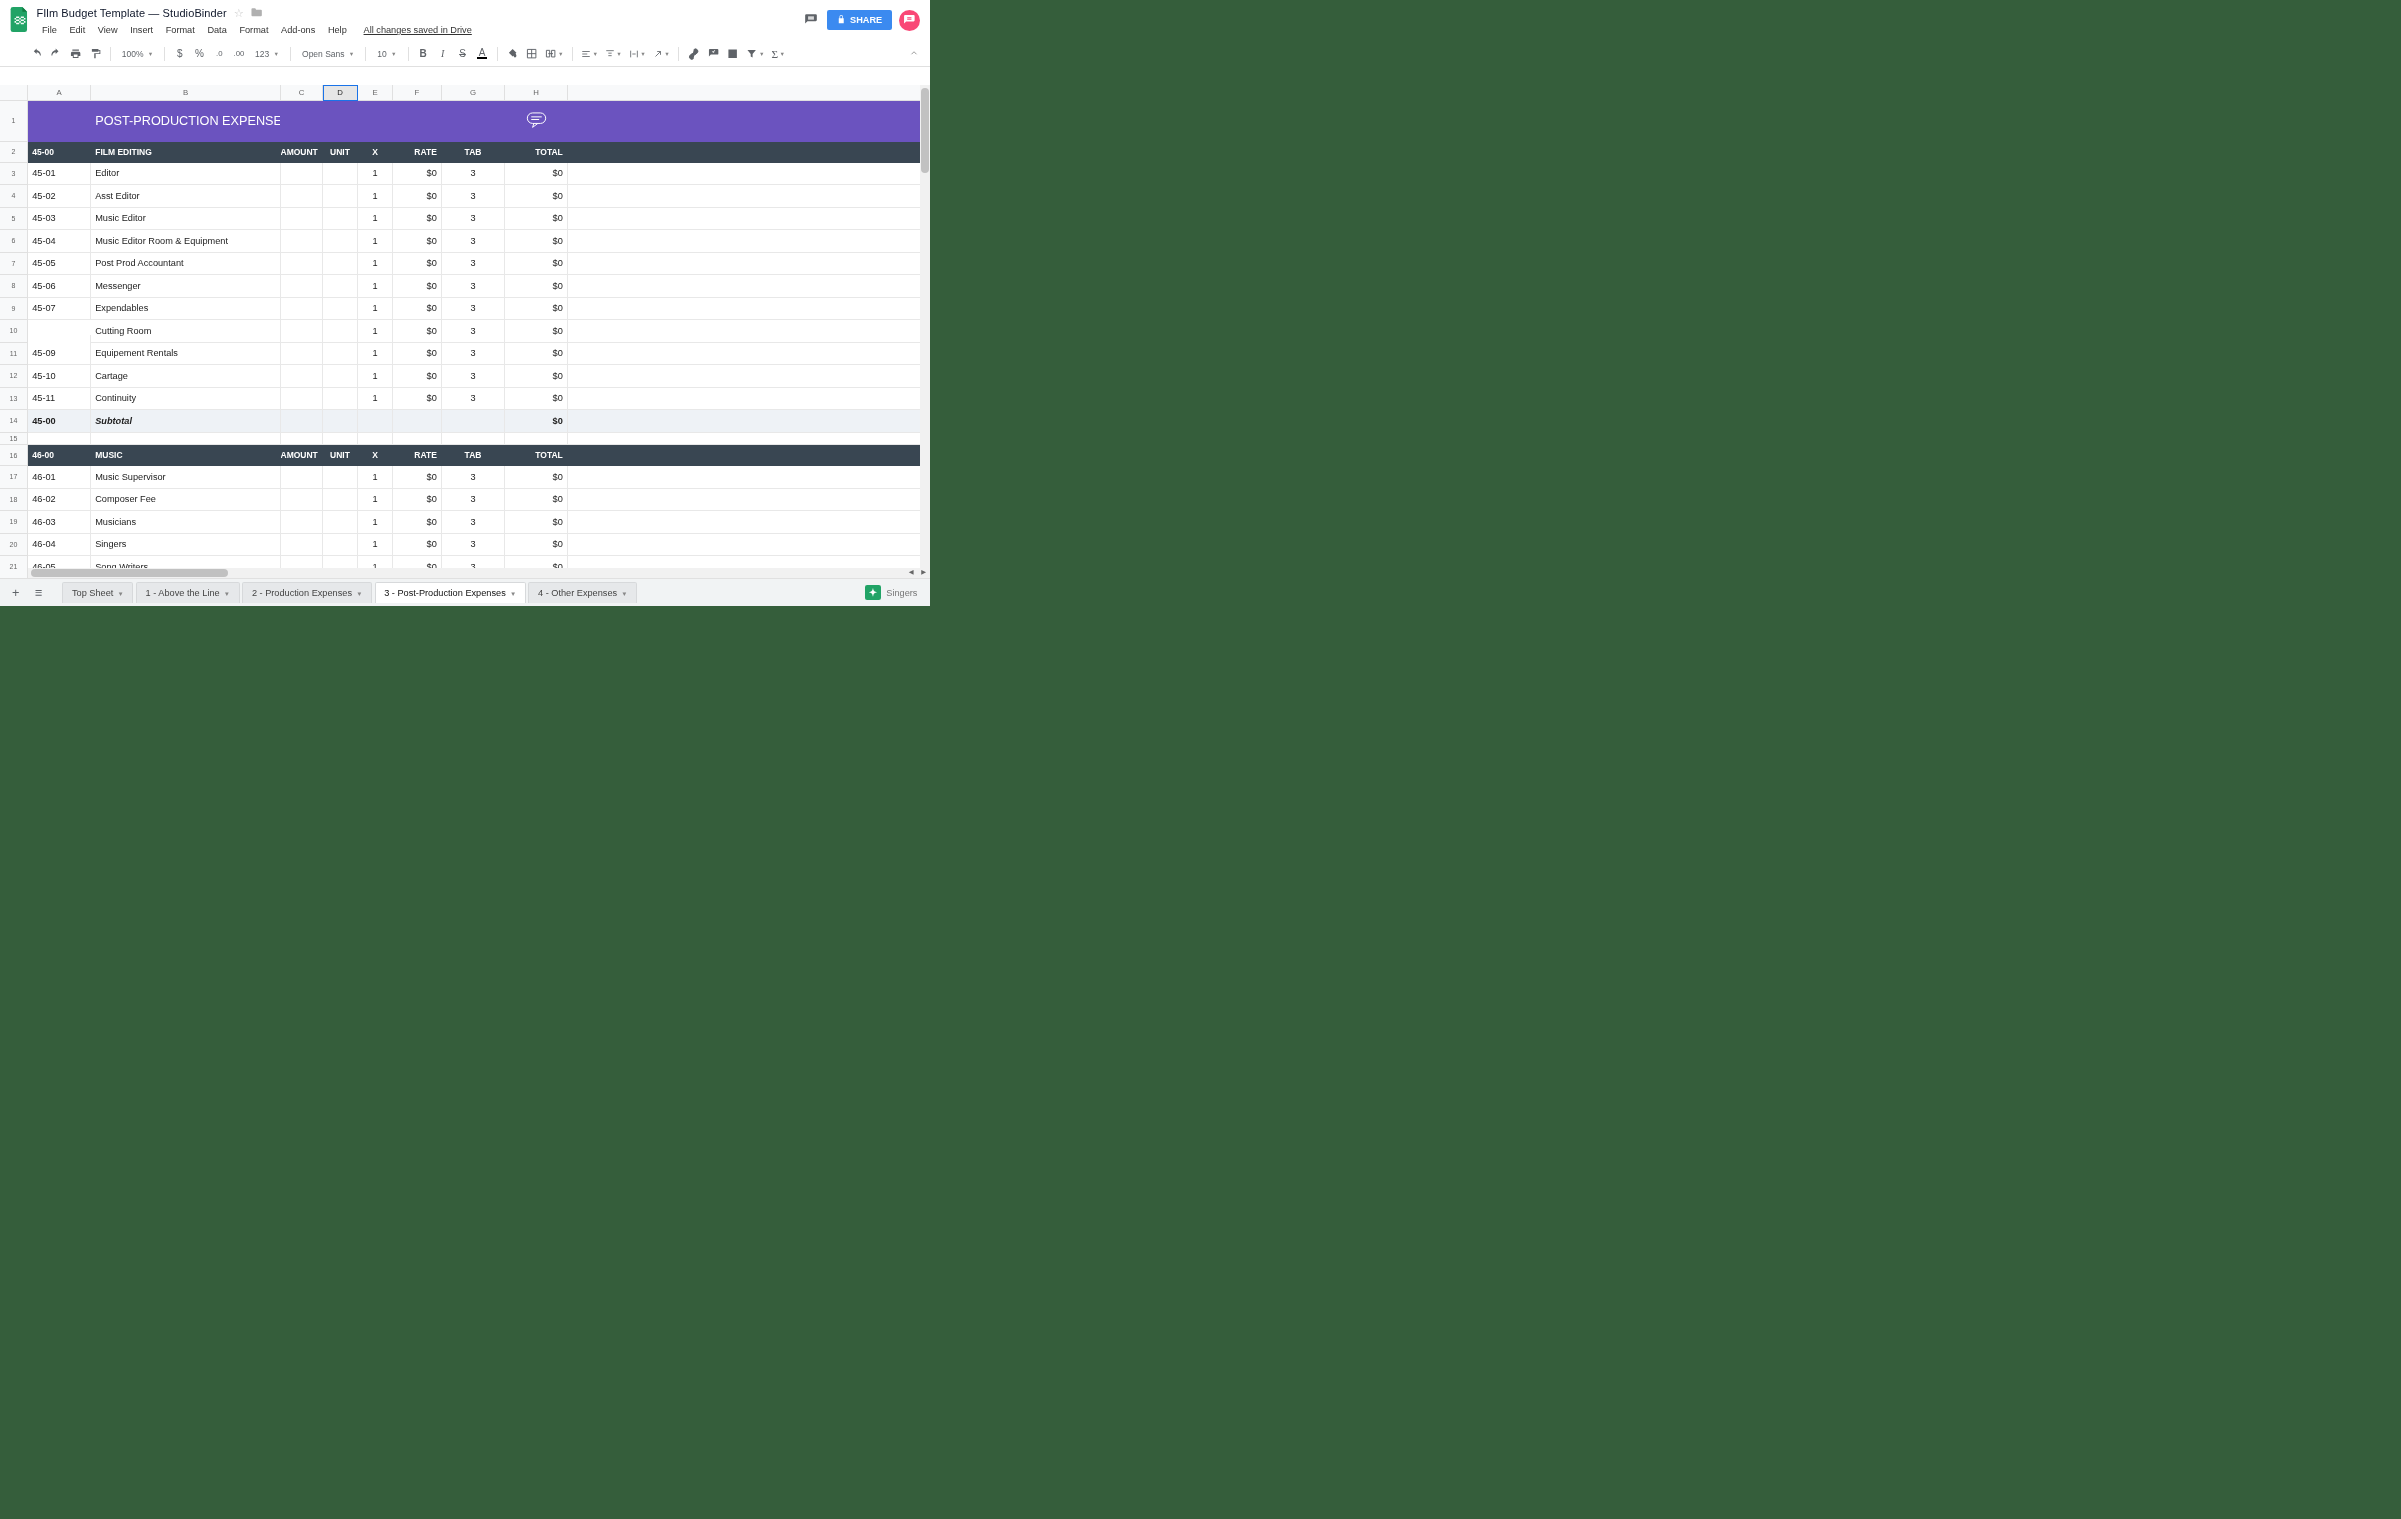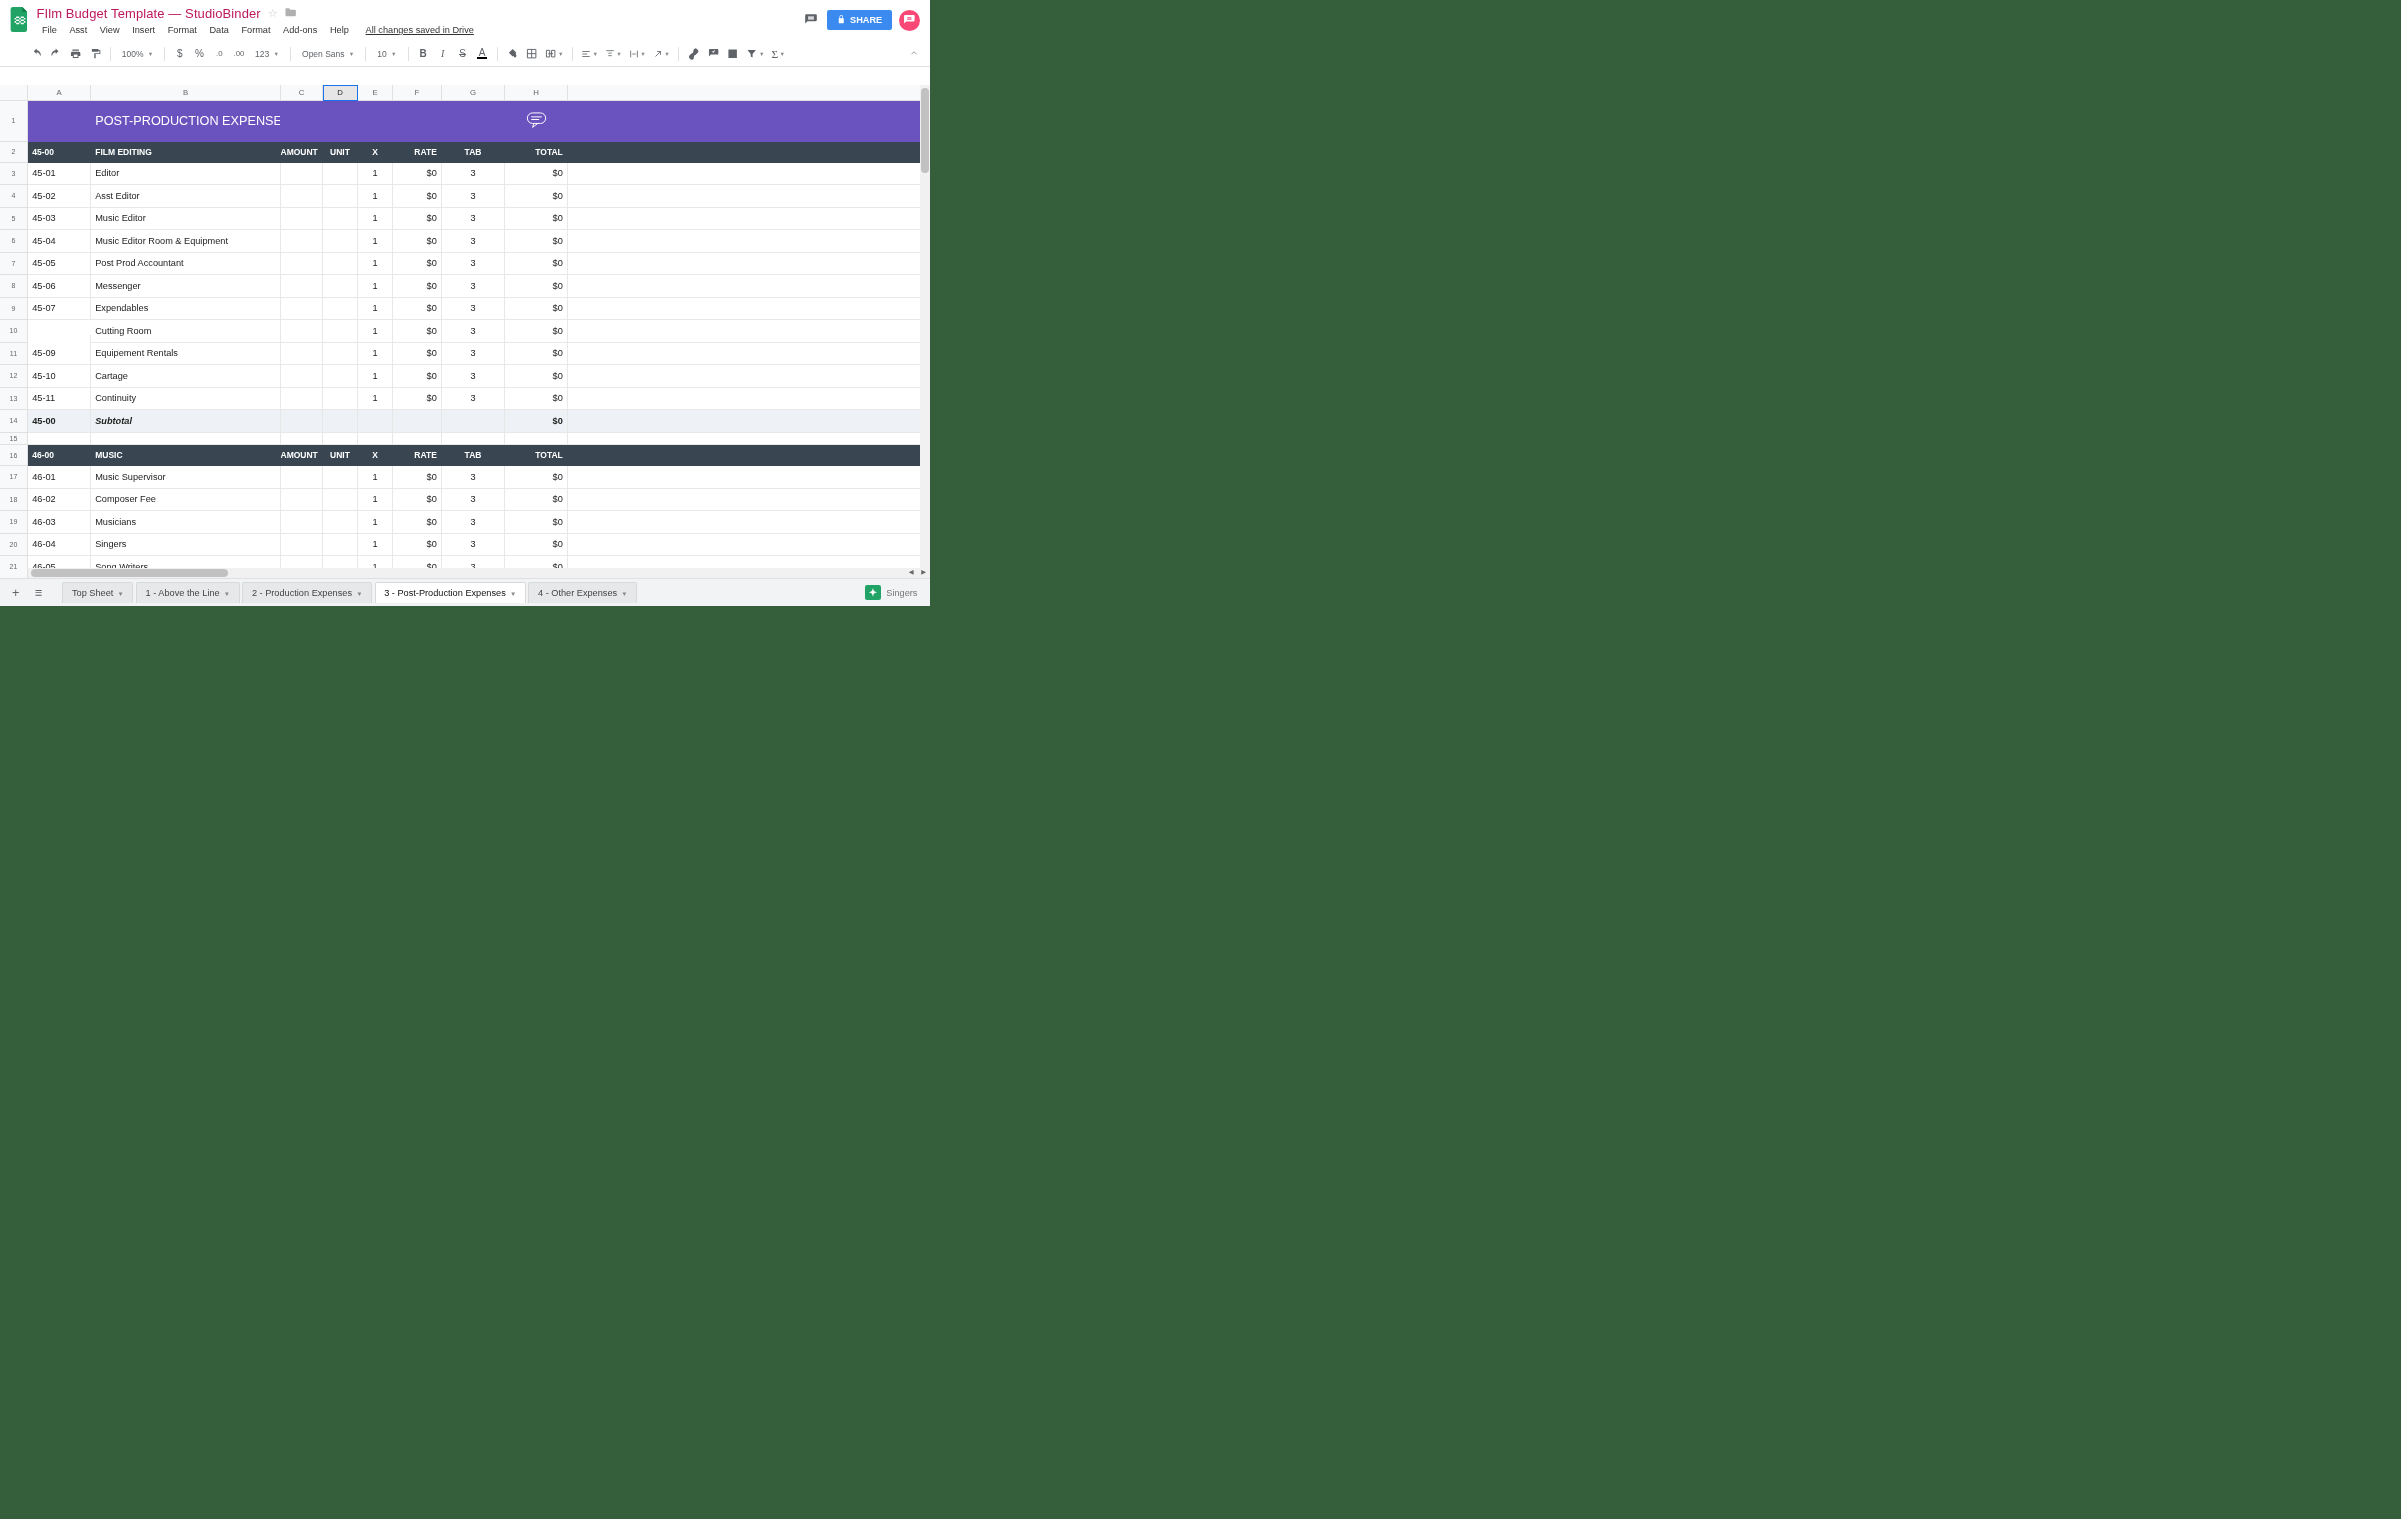--- a/index.html
+++ b/index.html
@@ -26,21 +26,21 @@
   height: 42px;
 }
 .docs-icon {
   width: 28px; height: 28px;
   display: flex; align-items: center; justify-content: center;
   margin-right: 2.8px;
 }
 .docs-icon svg { width: 20px; height: 25px; }
 .titlebar { flex: 1; }
 .doc-title-row { display: flex; align-items: center; gap: 7px; height: 15.5px; }
-.doc-title { font-size: 13px; color: #be185d; letter-spacing: 0.1px; }
+.doc-title { font-size: 11px; color: #0f172a; letter-spacing: 0.1px; }
 .star-icon, .folder-icon { color: #c7c7c7; font-size: 11.3px; cursor: pointer; }
 .menubar { display: flex; gap: 1.4px; margin-top: 1.4px; }
 .menubar span { padding: 2.8px 5.6px; font-size: 9.2px; color: #333; cursor: pointer; border-radius: 2.1px; }
 .save-status { color: #7a7a7a; text-decoration: underline; margin-left: 4.2px; cursor: pointer; }
 .header-right { display: flex; align-items: center; gap: 7px; padding-top: 4.2px; padding-right: 4.2px; }
 .comment-btn {
   width: 18.3px; height: 18.3px; display: flex; align-items: center; justify-content: center;
   color: #5f6368; cursor: pointer; font-size: 12.7px;
 }
 .share-btn {
@@ -167,21 +167,21 @@
         <span class="doc-title">FIlm Budget Template — StudioBinder</span>
         <span class="star-icon">☆</span>
         <span class="folder-icon">
           <svg width="11.3" height="10" viewBox="0 0 24 20">
               <path fill="#b0b0b0" d="M3 2h6l2 3h10a2 2 0 0 1 2 2v10a2 2 0 0 1-2 2H3a2 2 0 0 1-2-2V4a2 2 0 0 1 2-2z"></path>
             </svg>
         </span>
       </div>
       <div class="menubar">
         <span>File</span>
-        <span>Asst</span>
+        <span>Edit</span>
         <span>View</span>
         <span>Insert</span>
         <span>Format</span>
         <span>Data</span>
         <span>Format</span>
         <span>Add-ons</span>
         <span>Help</span>
         <span class="save-status">All changes saved in Drive</span>
       </div>
     </div>

